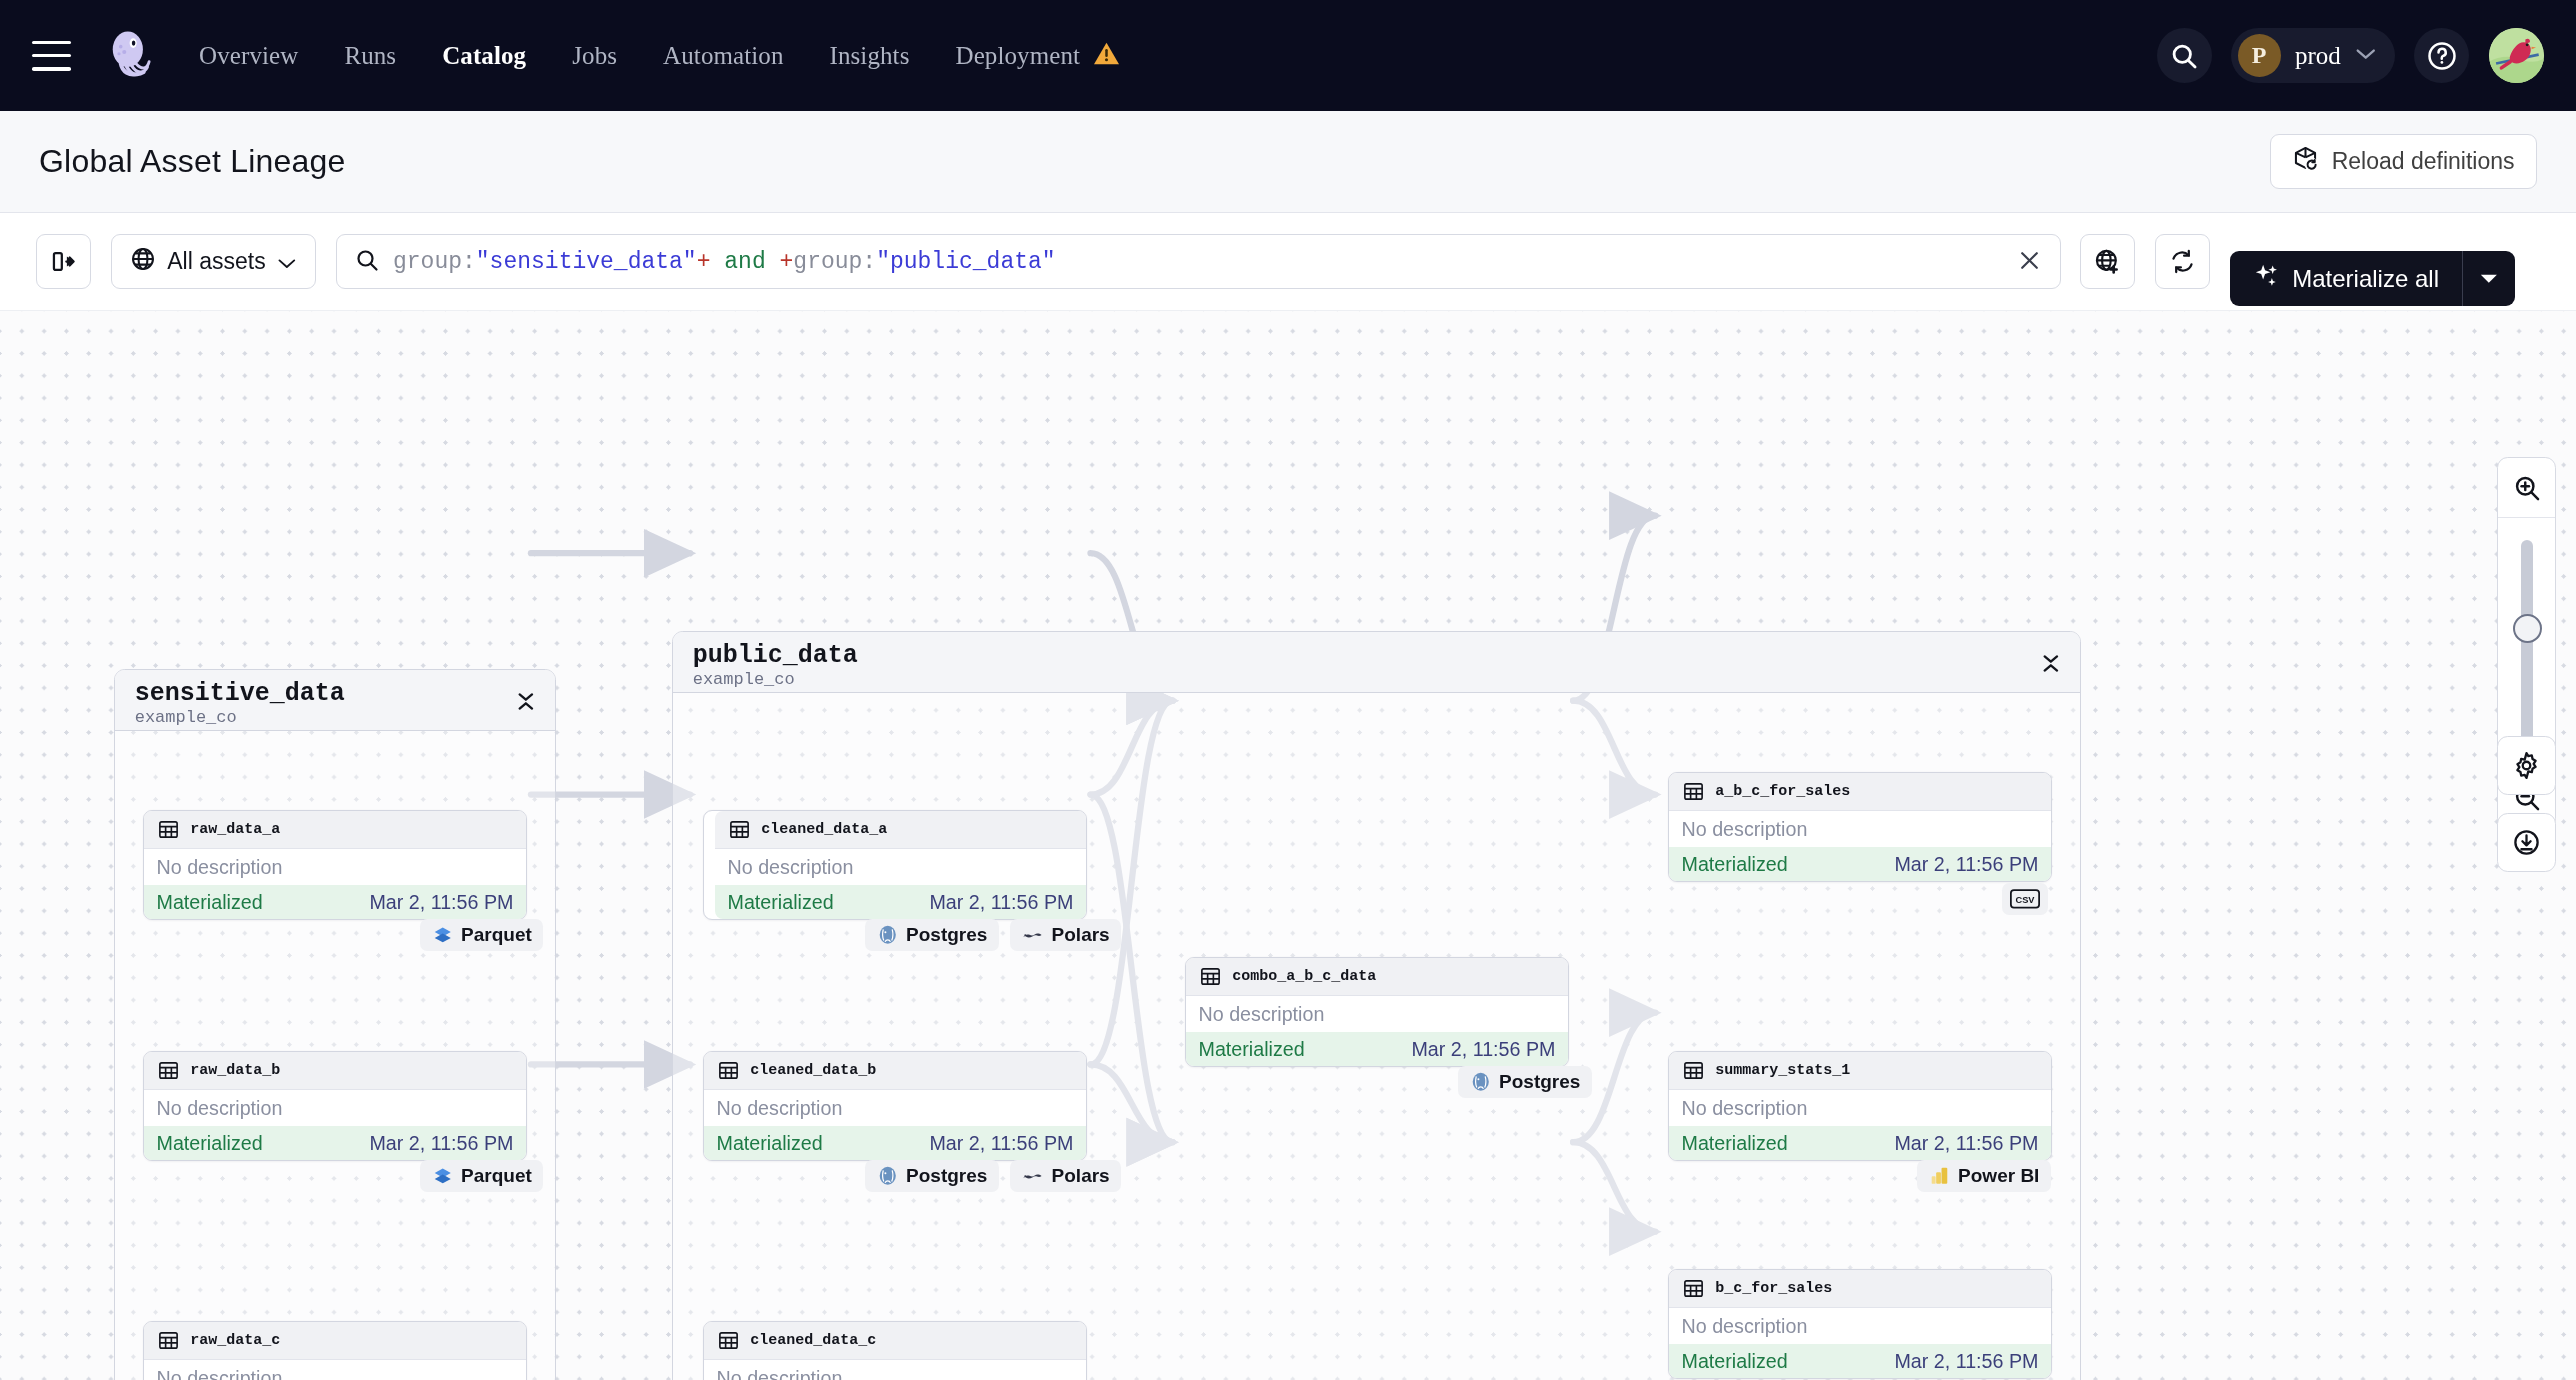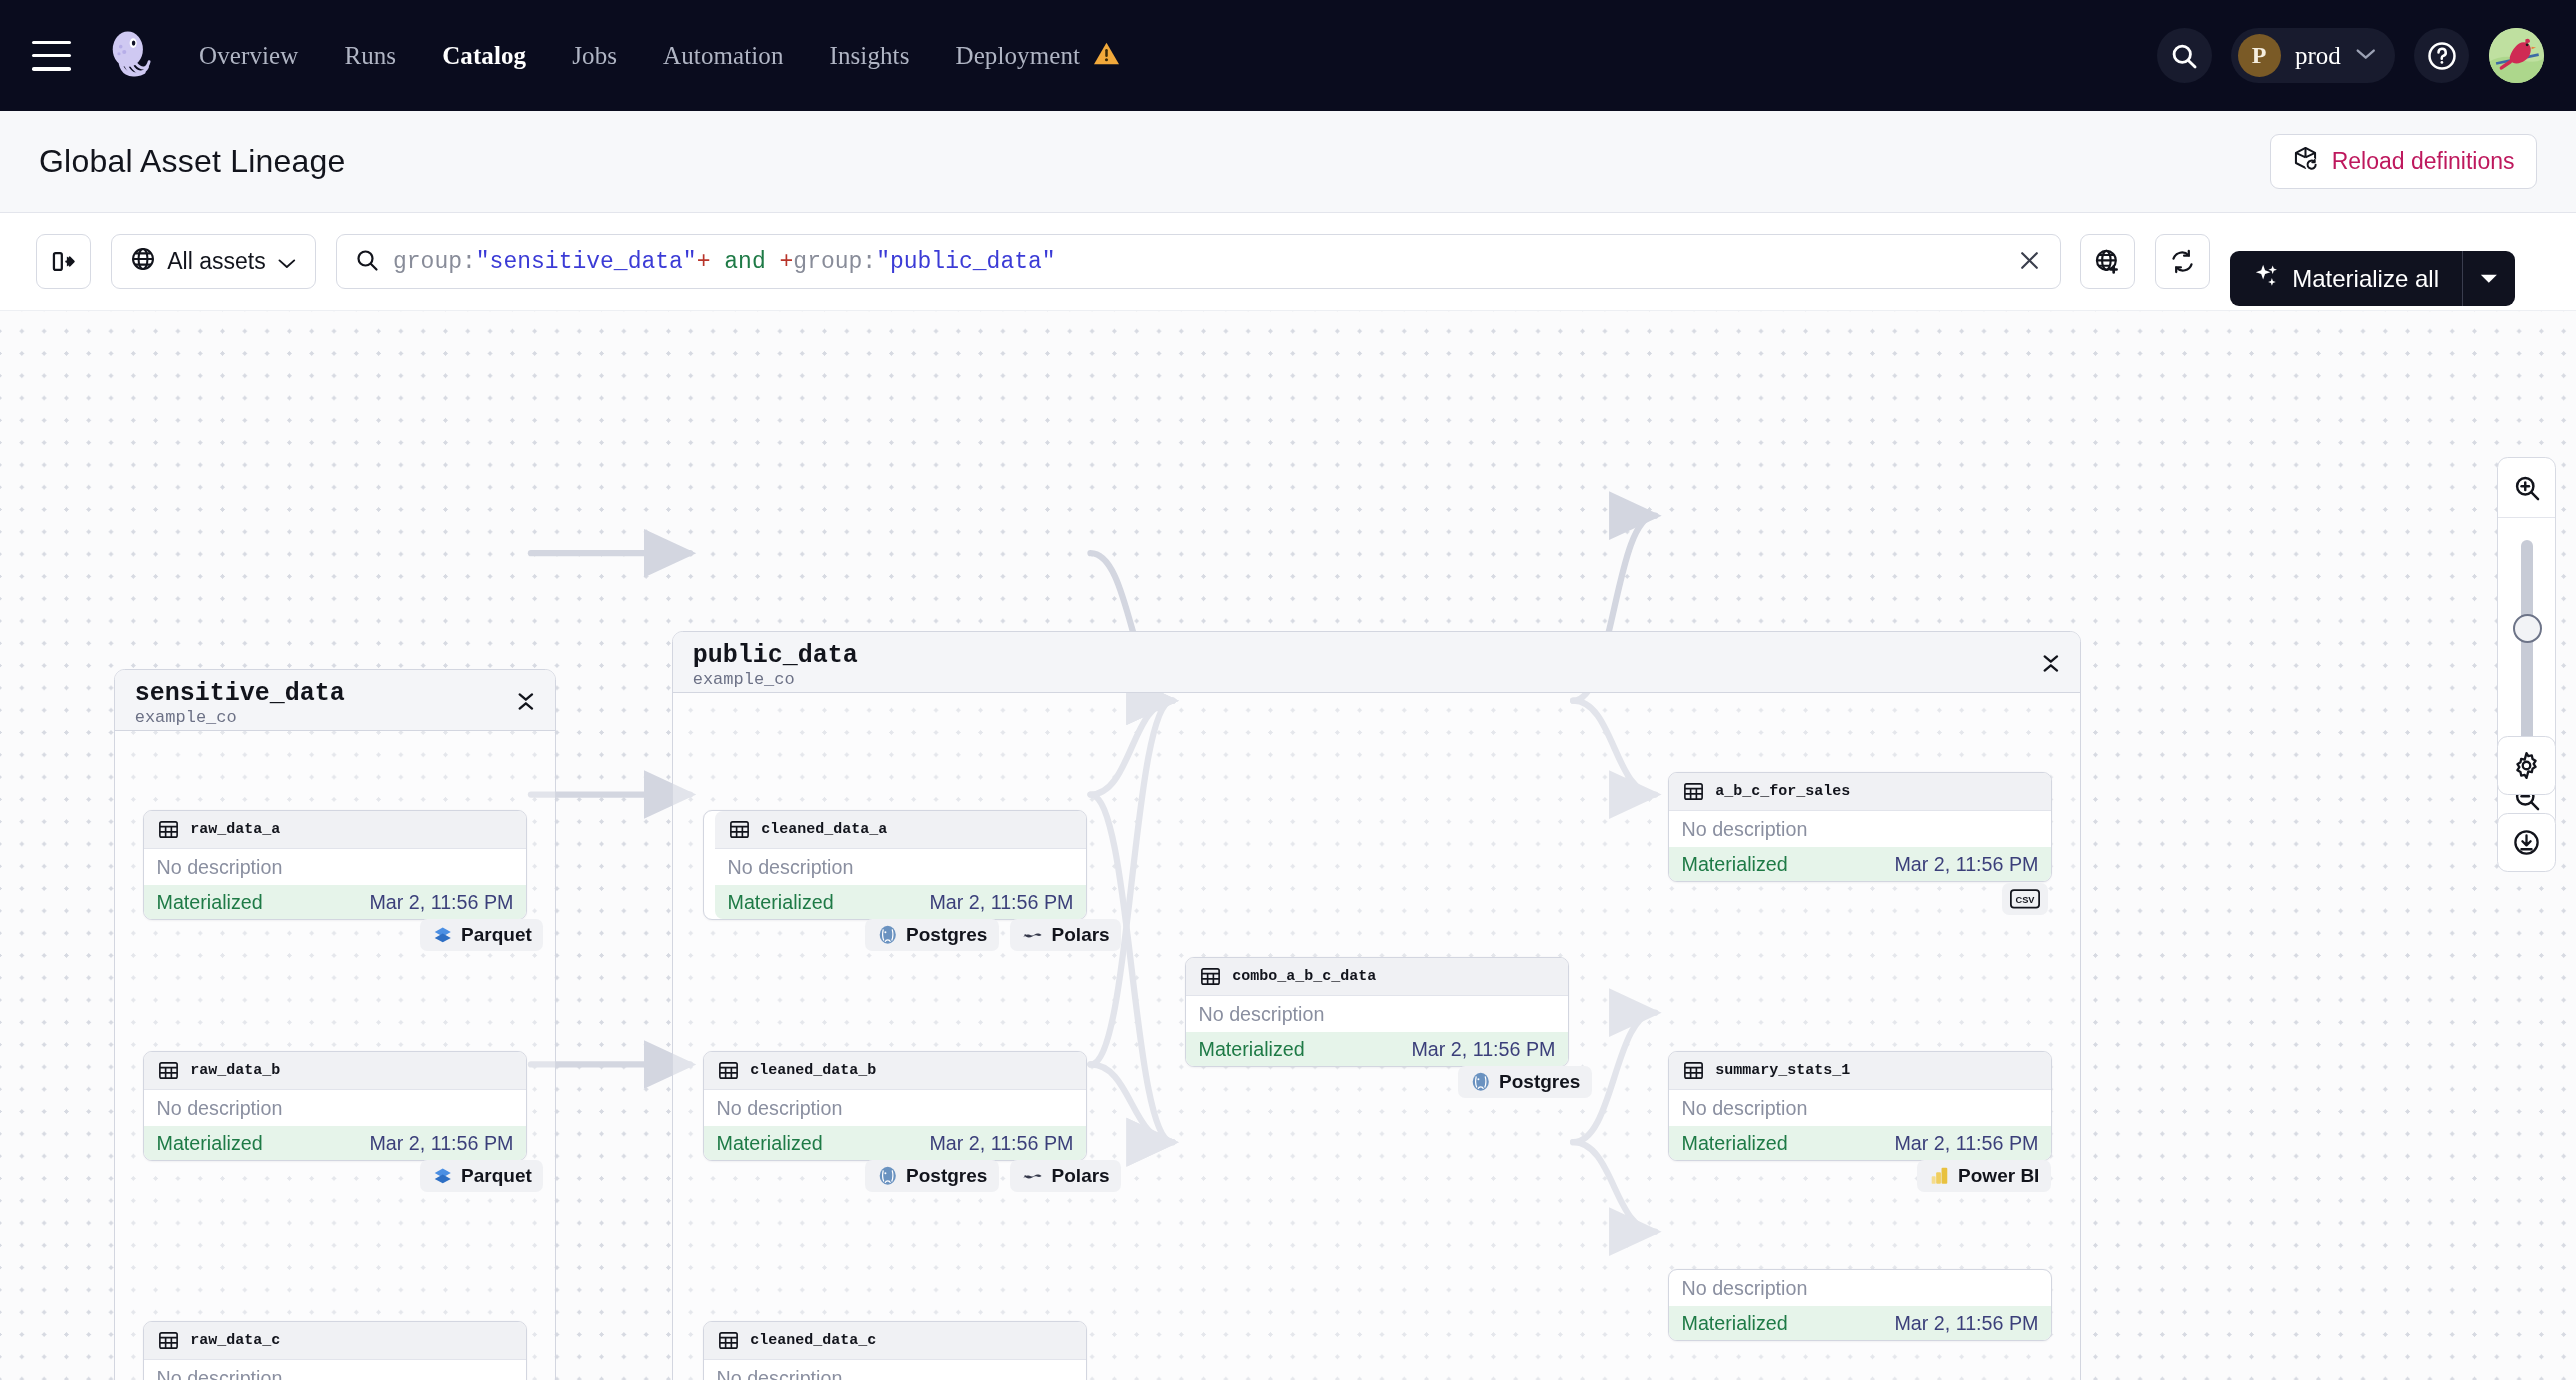--- a/index.html
+++ b/index.html
@@ -35,21 +35,21 @@
 
   
   .pagehead {
     position:absolute; left:0; top:111px; width:2576px; height:102px;
     background:#F7F8FA; border-bottom:0.9px solid #E3E5EC;
     display:flex; align-items:center; padding: 0 39px;
   }
   .pagetitle { font-size: 32px; color:#12141C; letter-spacing:0.2px; }
   .reload-btn {
     margin-left:auto; height:55px; border:0.9px solid #D7DAE3; border-radius:9px; background:#fff;
-    display:flex;align-items:center; gap:12.5px; padding: 0 21.5px; font-size:23px; color:#be185d; cursor:pointer;
+    display:flex;align-items:center; gap:12.5px; padding: 0 21.5px; font-size:23px; color:#404040; cursor:pointer;
   }
 
   
   .toolbar {
     position:absolute; left:0; top:213px; width:2576px; height:98px; background:#fff;
     display:flex; align-items:center; padding: 0 36px; gap:19.7px; border-bottom:0.9px solid #EDEFF3;
   }
   .icon-btn { width:55px; height:55px; border:0.9px solid #D7DAE3; border-radius:9px; background:#fff;
               display:flex;align-items:center;justify-content:center; cursor:pointer; flex:none;}
   .allassets-btn { height:55px; border:0.9px solid #D7DAE3; border-radius:9px; background:#fff;
@@ -572,20 +572,29 @@
             <svg width="21.5" height="21.5" viewBox="0 0 24 24">
               <rect x="14" y="3" width="6.4" height="18" rx="1.2" fill="#E8C13F"></rect>
               <rect x="8" y="8" width="5.3" height="13" rx="1.1" fill="#F0CE5E"></rect>
               <rect x="3" y="12.5" width="4.4" height="8.5" rx="1" fill="#F5DC8C"></rect>
             </svg>
           </span>
           <span>Power BI</span>
         </div>
       </div>
       <div class="node" style="left: 1668px; top: 958px;">
+        <div class="nhead">
+          <span style="display: inline-flex; align-items: center;">
+            <svg width="23" height="23" viewBox="0 0 24 24" fill="none" stroke="#12141C" stroke-width="1.7">
+              <rect x="3" y="4" width="18" height="16" rx="1.8"></rect>
+              <path d="M3 9h18M3 14.5h18M9 9v11M15 9v11"></path>
+            </svg>
+          </span>
+          <span class="nname">b_c_for_sales</span>
+        </div>
         <div class="ndesc">No description</div>
         <div class="nstat">
           <span class="st">Materialized</span>
           <span class="ts">Mar 2, 11:56 PM</span>
         </div>
       </div>
     </div>
 
   <div class="zoomstack">
     <div class="zbtn">

